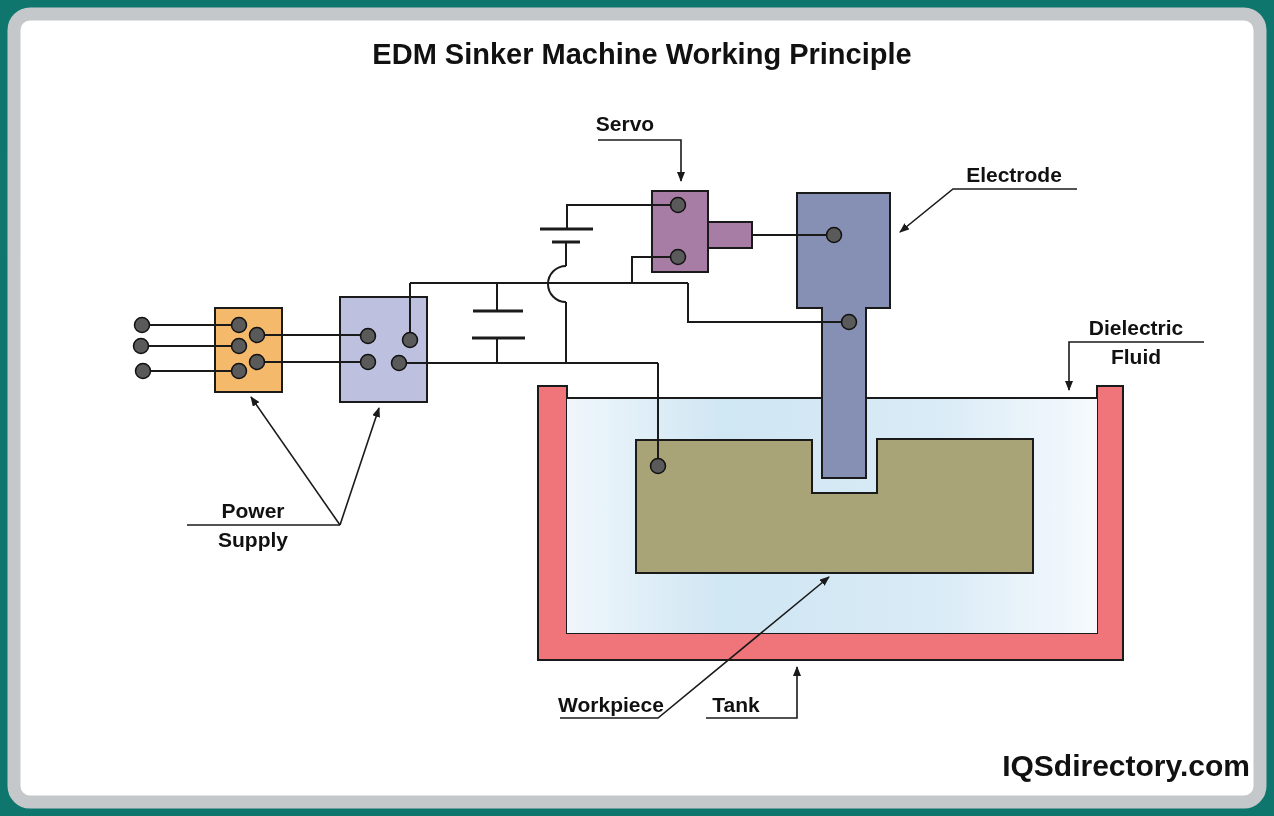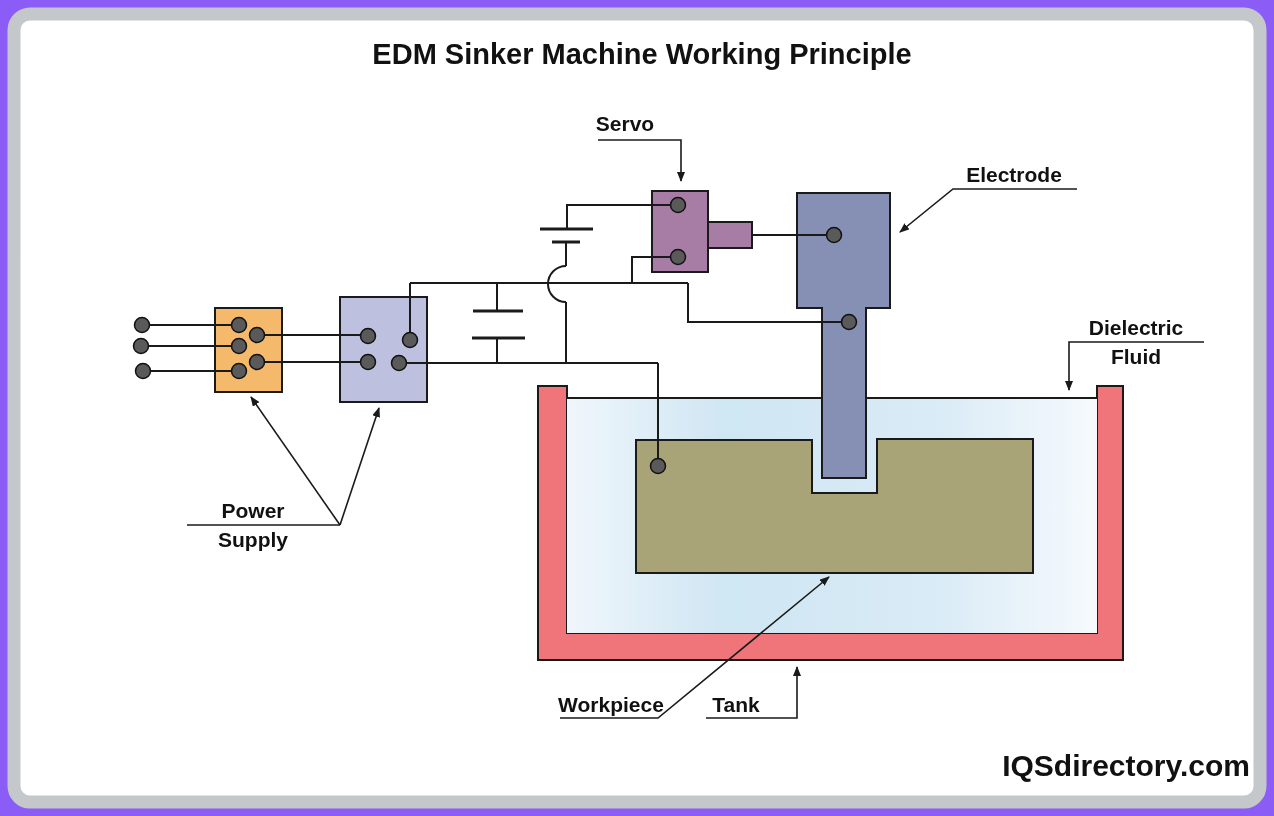--- a/index.html
+++ b/index.html
@@ -1,16 +1,16 @@
 <!DOCTYPE html>
 <html><head>
 <meta charset="utf-8">
 <style>
   html,body{margin:0;padding:0;background:#ffffff;}
-  .stage{position:relative;width:1274px;height:816px;background:#8b5cf6;overflow:hidden;
+  .stage{position:relative;width:1274px;height:816px;background:#0f766e;overflow:hidden;
          font-family:"Liberation Sans","DejaVu Sans",sans-serif;}
   svg{position:absolute;left:0;top:0;}
   text{font-family:"Liberation Sans","DejaVu Sans",sans-serif;font-weight:bold;fill:#111;}
   .t-title{font-size:29px;}
   .t-label{font-size:21px;}
   .t-brand{font-size:30px;}
   .wire{fill:none;stroke:#1a1a1a;stroke-width:2;}
   .thin{fill:none;stroke:#1a1a1a;stroke-width:1.6;}
   .plate{fill:none;stroke:#1a1a1a;stroke-width:3;}
   .shape{stroke:#1a1a1a;stroke-width:2;}

